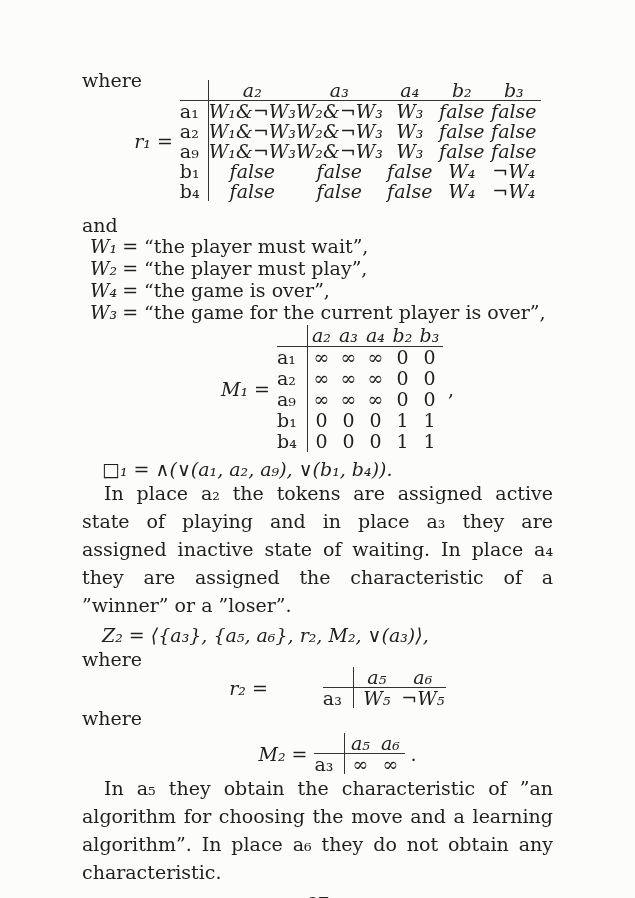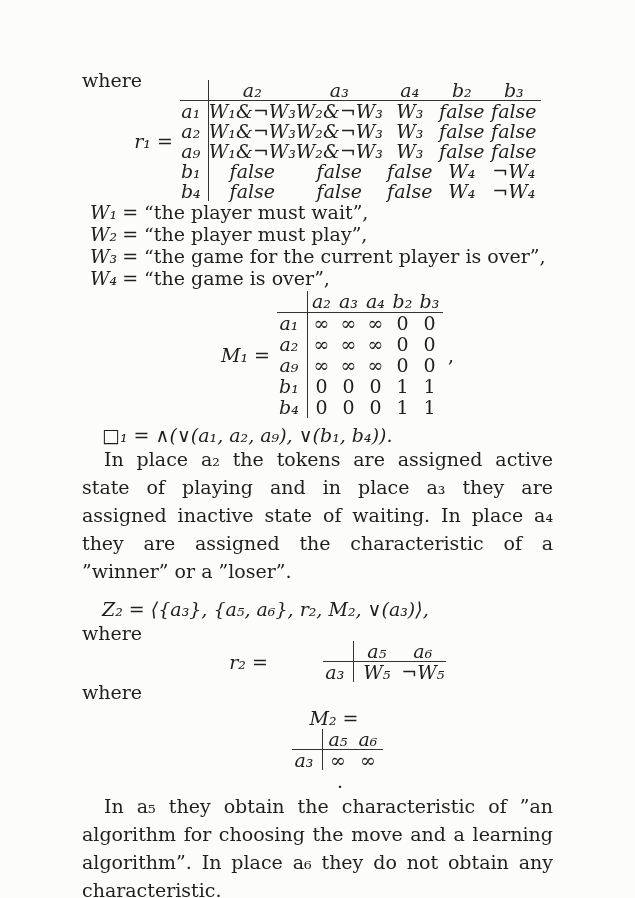--- a/index.html
+++ b/index.html
@@ -32,23 +32,22 @@
     font-style: italic;
     line-height: 20px;
     transform: translateX(20px);
   }
 
   
   .mtable { display: inline-block; }
   .mrow { display: flex; }
   .mlabel {
     box-sizing: border-box;
-    text-align: center;
+    text-align: left;
     padding-right: 6px;
-    font-style: italic;
   }
   .mcells { display: flex; border-left: 1.4px solid #333; }
   .mcell { text-align: center; font-style: italic; }
   .mrow.header { border-bottom: 1.4px solid #333; }
   .matrix .mrow:not(.header) .mcell { font-style: normal; }
 
   
   .r1 .mrow { height: 20px; line-height: 20px; }
   .r1 .mlabel { width: 28px; }
   .r1 .mcell:nth-child(1), .r1 .mcell:nth-child(2) { width: 87px; }
@@ -83,26 +82,26 @@
   .page-number { text-align: center; line-height: 20px; }
 
   
   .s-where1 { margin-top: 0; }
   .s-r1 { margin-top: -10px; }
   .s-and { margin-top: 14px; }
   .s-defs { margin-top: 0; margin-left: 8px; }
   .s-m1 { margin-top: 2px; }
   .s-box { margin-top: 7px; }
   .s-p1 { margin-top: 0; }
-  .s-z2 { margin-top: 12px; line-height: 24px; }
+  .s-z2 { margin-top: 4px; line-height: 24px; }
   .s-where2 { margin-top: 2px; }
   .s-r2 { margin-top: -2px; gap: 48px; }
   .s-where3 { margin-top: 0; }
   .s-w5 { margin-top: 0; }
-  .s-m2 { margin-top: 5px; flex-direction: column; }
+  .s-m2 { margin-top: 5px; }
   .s-p2 { margin-top: 0; }
   .s-num { margin-top: 8px; }
 </style>
 </head>
 <body style="background: rgb(252, 252, 251); color: rgb(31, 31, 31);">
 
 <div class="page">
 
   <div class="line s-where1">where</div>
 
@@ -165,33 +164,34 @@
           <span class="mcell">false</span>
           <span class="mcell">false</span>
           <span class="mcell">false</span>
           <span class="mcell">W₄</span>
           <span class="mcell">¬W₄</span>
         </span>
       </div>
     </div>
   </div>
 
+  <div class="line s-and">and</div>
 
   <div class="s-defs">
     <div class="def-line">
       <span class="var">W₁</span><span>= “the player must wait”,</span>
     </div>
     <div class="def-line">
       <span class="var">W₂</span><span>= “the player must play”,</span>
     </div>
     <div class="def-line">
+      <span class="var">W₄</span><span>= “the game is over”,</span>
+    </div>
+    <div class="def-line">
       <span class="var">W₃</span><span>= “the game for the current player is over”,</span>
-    </div>
-    <div class="def-line">
-      <span class="var">W₄</span><span>= “the game is over”,</span>
     </div>
   </div>
 
   <div class="eq-block s-m1">
     <span class="eq-label">M₁ =</span>
     <div class="mtable matrix m1">
       <div class="mrow header">
         <span class="mlabel"></span>
         <span class="mcells">
           <span class="mcell">a₂</span>

